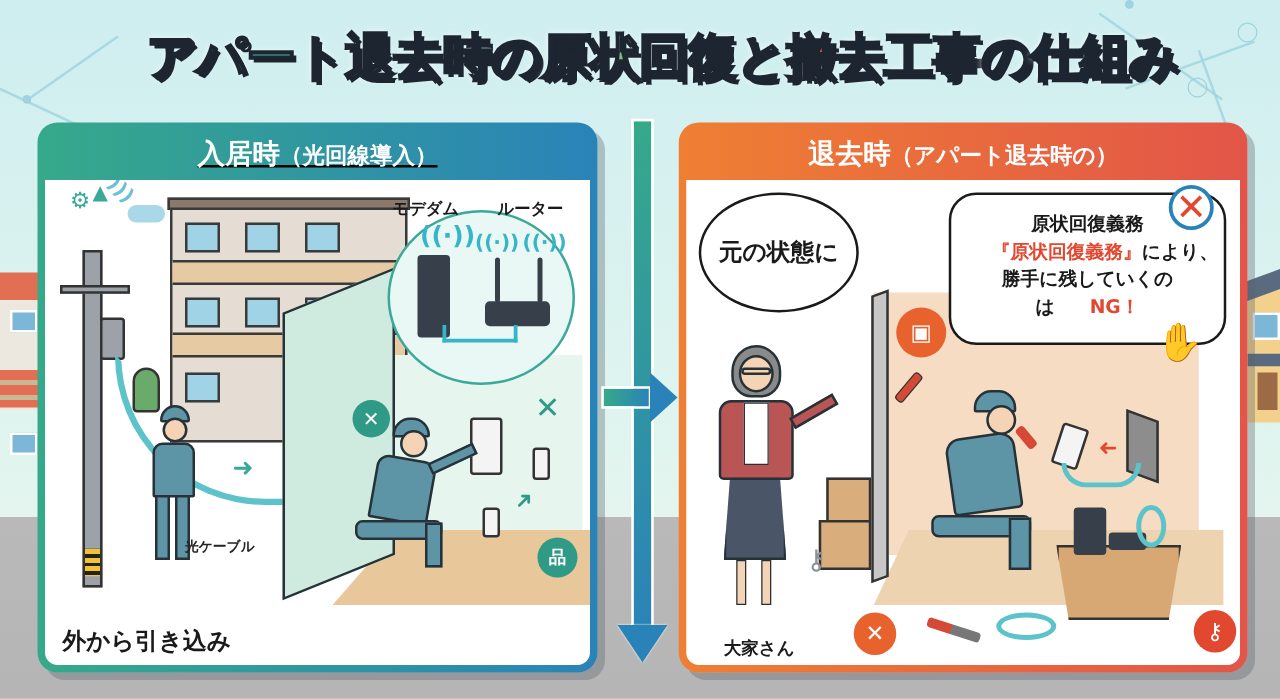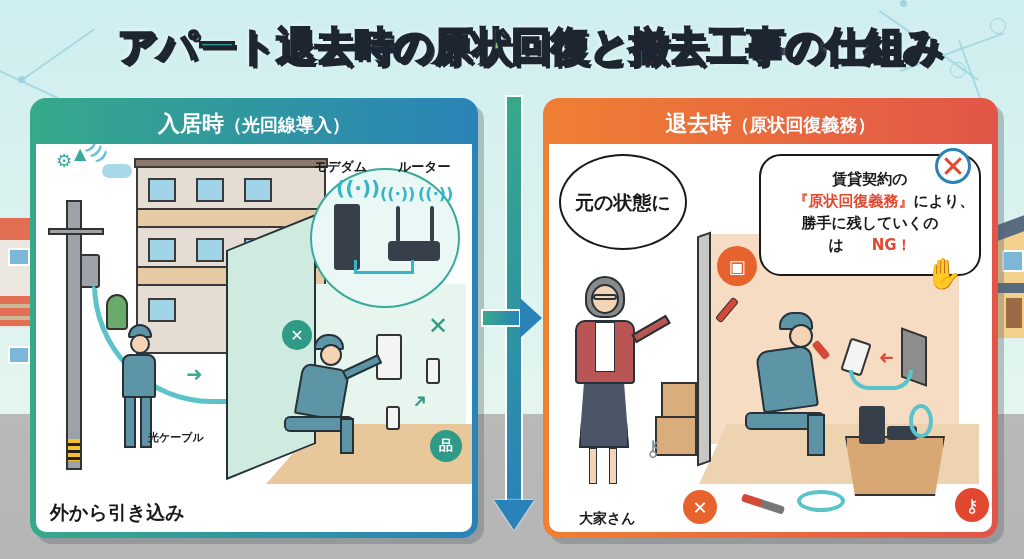--- a/index.html
+++ b/index.html
@@ -36,21 +36,21 @@
   .title .teal { color: #3fb7ac; margin-left: 36px; }
   .title .green { color: #7bc47a; }
   .title .orange { color: #ef6a44; }
   .title .white { color: #ffffff; }
 
   
   .panel {
     position: absolute; top: 98px; height: 440px; border-radius: 16px; padding: 6px;
     box-shadow: 6px 6px 0 rgba(90,100,110,.35);
   }
-  .panel-left { left: 30px; width: 448px; background: linear-gradient(90deg,#36a98a,#2a83b8); }
+  .panel-left { left: 30px; width: 448px; background: linear-gradient(90deg,#36a98a,#2a83b8); text-decoration: underline; }
   .panel-right { left: 543px; width: 455px; background: linear-gradient(90deg,#ef7f33,#e25548); }
   .panel-header {
     height: 40px; line-height: 40px; text-align: center; color: #fff;
     font-weight: 700; font-size: 22px;
   }
   .panel-header .paren { font-size: 18px; }
   .panel-body { position: absolute; left: 6px; right: 6px; top: 46px; bottom: 6px; background: #ffffff; border-radius: 0 0 10px 10px; overflow: hidden; }
 
   
   .vert-arrow {
@@ -231,36 +231,36 @@
   </div>
 </section>
 
 <div class="vert-arrow"></div>
 <div class="vert-arrow-head"></div>
 <div class="horz-arrow"></div>
 <div class="horz-arrow-head"></div>
 
 <section class="panel panel-right">
   <div class="panel-header">
-    <span>退去時</span><span class="paren">（原状回復義務）</span>
+    <span>退去時</span><span class="paren">（アパート退去時の）</span>
   </div>
   <div class="panel-body">
 
     <div class="abs r-wall"></div>
     <div class="abs" style="left:150px;top:280px;width:280px;height:60px;background:#eed3b0;clip-path:polygon(10% 0,100% 0,100% 100%,0 100%)"></div>
     <div class="abs r-wall-edge"></div>
 
     <div class="abs speech" style="left:10px;top:10px;width:128px;height:96px;font-size:19px;line-height:26px">
       <div>
         <div>元の状態に</div>
       </div>
     </div>
 
     <div class="abs speech-box" style="left:210px;top:10px;width:222px;height:122px;padding-top:12px;font-size:15px;line-height:22px">
-      <div>賃貸契約の</div>
+      <div>原状回復義務</div>
       <div><span class="red">『原状回復義務』</span><span>により、</span></div>
       <div>勝手に残していくの</div>
       <div><span>は</span><span class="red">NG！</span></div>
     </div>
     <div class="abs icon-circle" style="left:386px;top:4px;width:36px;height:36px;border:3px solid #2a83b8;color:#e2482f;font-size:30px;background:#fff">✕</div>
     <div class="abs" style="left:376px;top:112px;font-size:30px;color:#f2c230">✋</div>
 
     <div class="abs lady-hair" style="left:36px;top:132px;width:40px;height:42px"></div>
     <div class="abs face" style="left:42px;top:140px;width:28px;height:30px"></div>
     <div class="abs" style="left:44px;top:150px;width:24px;height:6px;border:2px solid #263238;border-radius:3px"></div>

